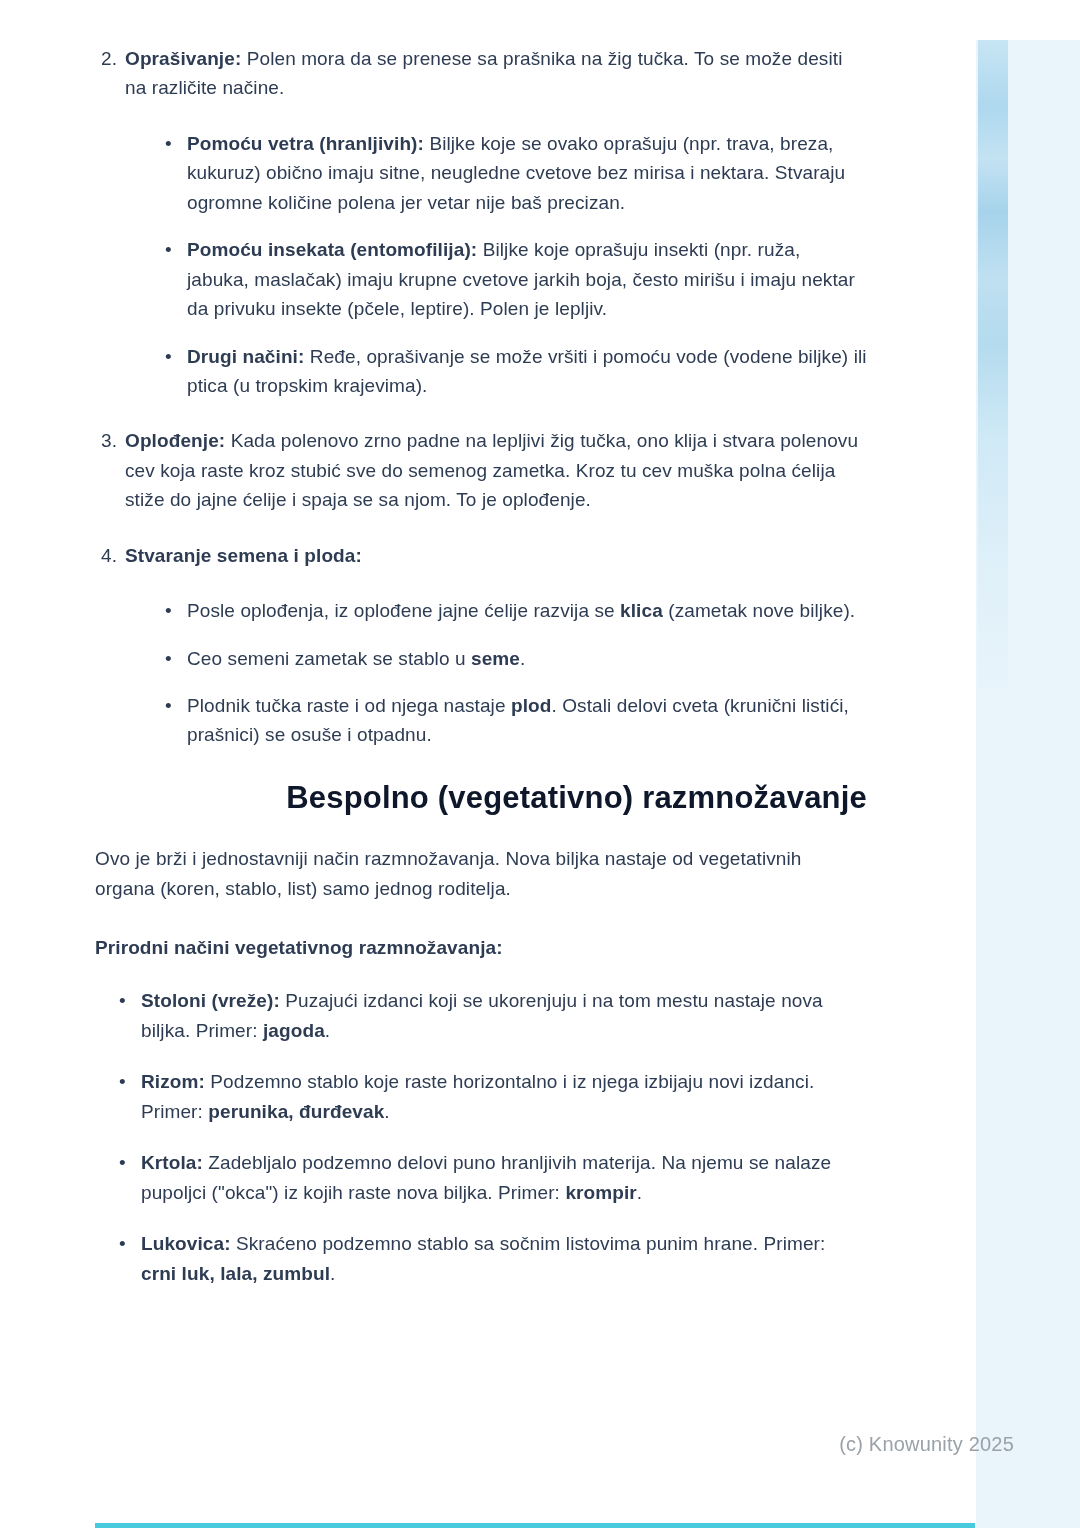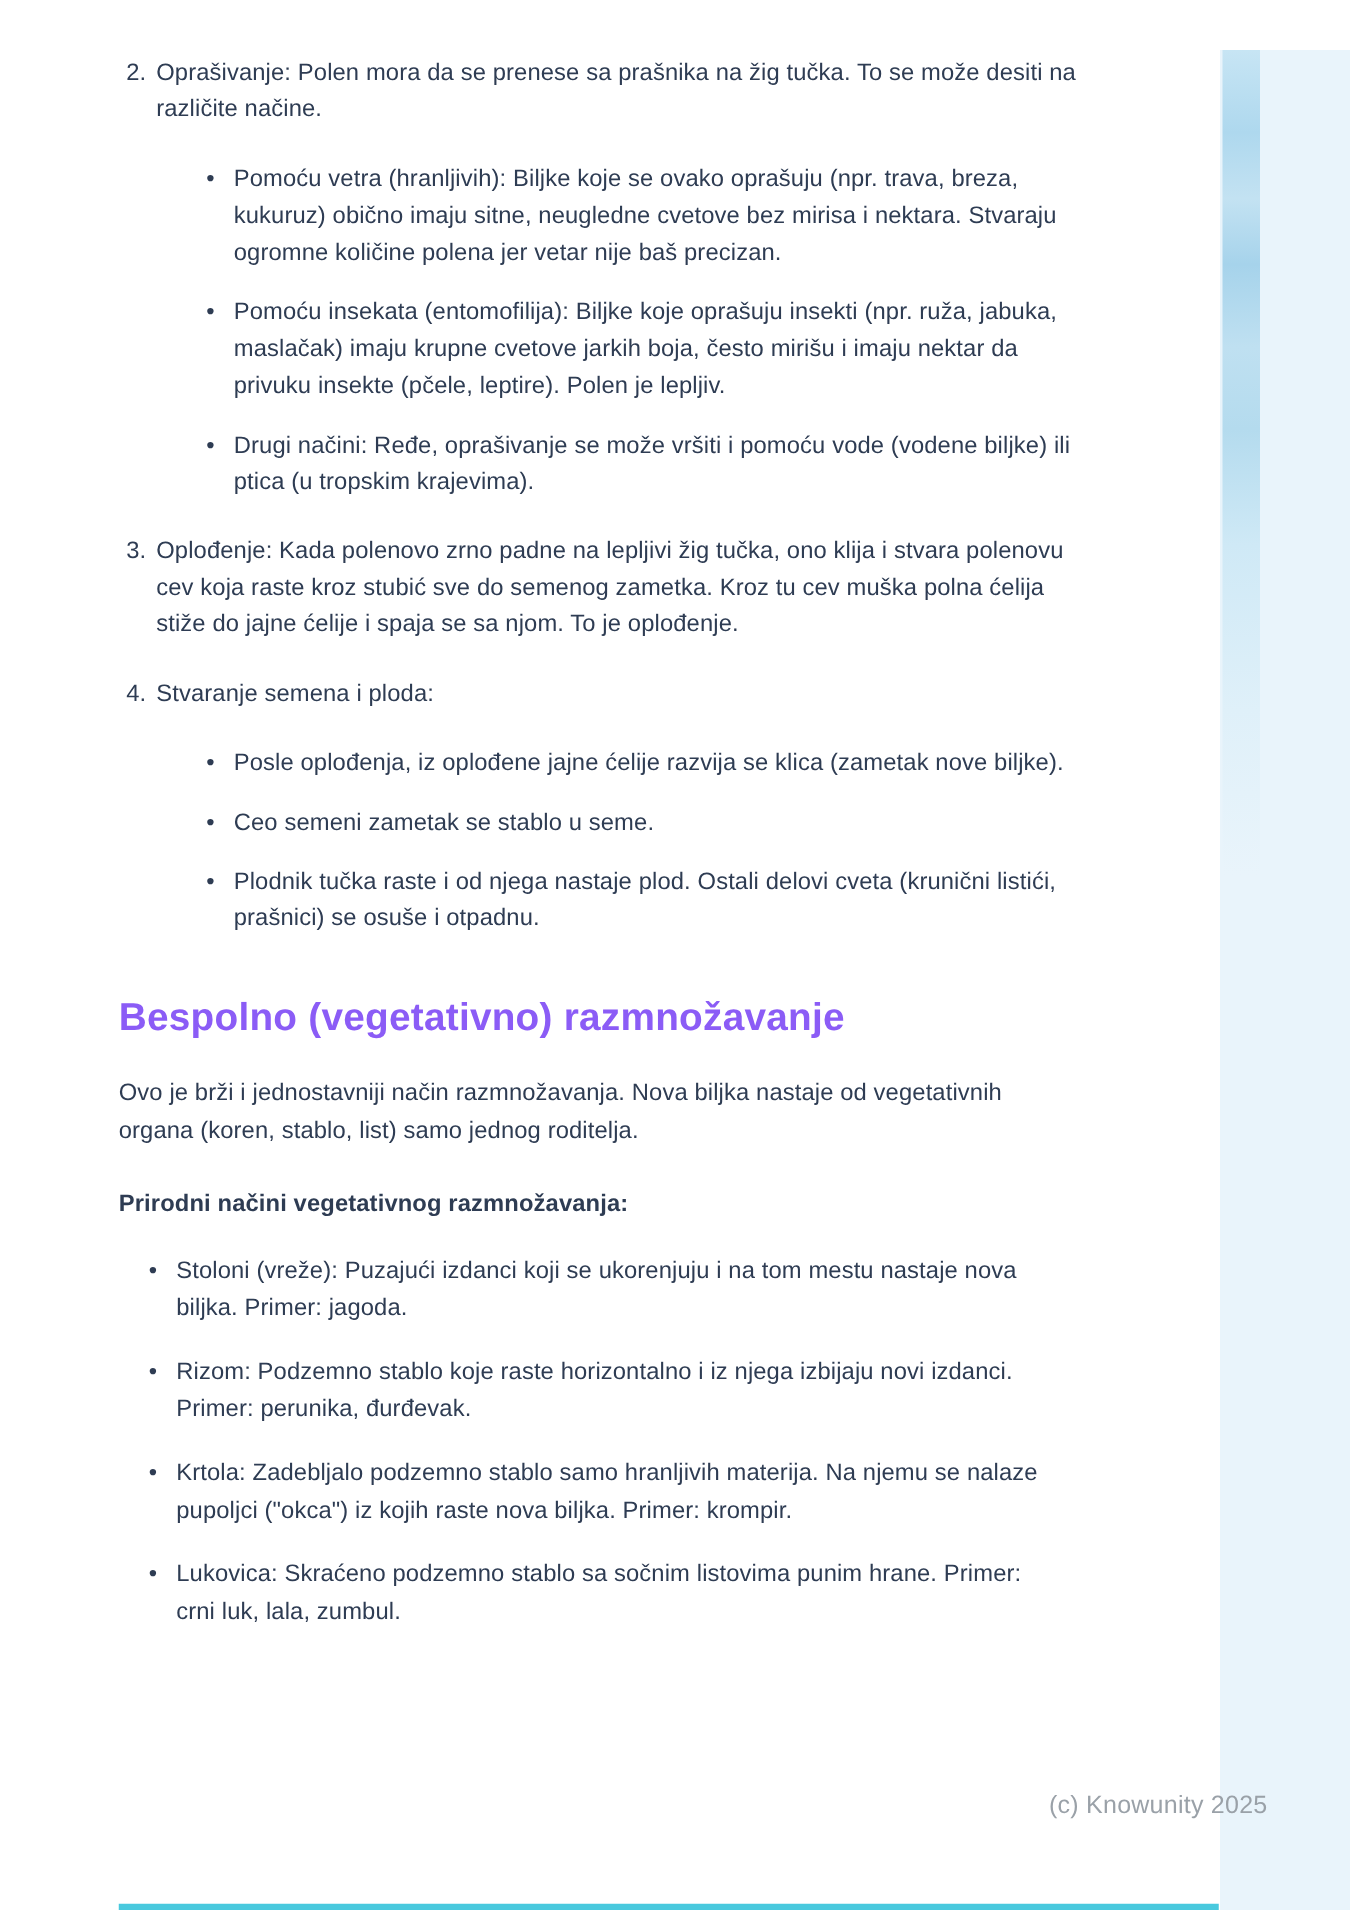--- a/index.html
+++ b/index.html
@@ -16,37 +16,38 @@
   .content {
     position: absolute;
     left: 95px;
     top: 44px;
     width: 772px;
     font-size: 19px;
     line-height: 1.55;
     letter-spacing: 0.1px;
   }
   p { margin: 0; }
-  strong { font-weight: 400; text-align: center; }
+  strong { font-weight: 700; text-align: center; }
 
   .num-item { position: relative; padding-left: 30px; margin: 0 0 26px 0; }
   .num { position: absolute; left: 6px; top: 0; }
 
   .sub-list { list-style: none; margin: 26px 0 0 0; padding: 0; }
   .sub-list li { position: relative; padding-left: 62px; margin: 0 0 18px 0; }
   .sub-list li:last-child { margin-bottom: 0; }
   .sub-list li::before { content: "\2022"; position: absolute; left: 40px; top: 0; }
 
   .section-heading {
-    margin: 44px 0 26px 0;
+    margin: 28px 0 26px 0;
     font-size: 31px;
     line-height: 1.3;
     font-weight: 700;
-    color: #8b5cf6;
+    color: #0f172a;
     letter-spacing: 0.2px;
+    text-align: right;
   }
   .intro { margin: 0 1px 30px 0; }
   .subheading { margin: 0 0 24px 0; font-weight: 700; }
 
   .veg-list { list-style: none; margin: 16px; padding: 0; }
   .veg-list li { position: relative; padding-left: 30px; margin: 0 0 22px 0; }
   .veg-list li::before { content: "\2022"; position: absolute; left: 8px; top: 0; }
 
   .side-panel {
     position: absolute;
@@ -121,21 +122,21 @@
 
     <h1 class="section-heading">Bespolno (vegetativno) razmnožavanje</h1>
 
     <p class="intro">Ovo je brži i jednostavniji način razmnožavanja. Nova biljka nastaje od vegetativnih organa (koren, stablo, list) samo jednog roditelja.</p>
 
     <p class="subheading">Prirodni načini vegetativnog razmnožavanja:</p>
 
     <ul class="veg-list">
       <li><strong>Stoloni (vreže):</strong><span> Puzajući izdanci koji se ukorenjuju i na tom mestu nastaje nova biljka. Primer: </span><strong>jagoda</strong><span>.</span></li>
       <li><strong>Rizom:</strong><span> Podzemno stablo koje raste horizontalno i iz njega izbijaju novi izdanci. Primer: </span><strong>perunika, đurđevak</strong><span>.</span></li>
-      <li><strong>Krtola:</strong><span> Zadebljalo podzemno stablo samo hranljivih materija. Na njemu se nalaze pupoljci ("okca") iz kojih raste nova biljka. Primer: </span><strong>krompir</strong><span>.</span></li>
+      <li><strong>Krtola:</strong><span> Zadebljalo podzemno delovi puno hranljivih materija. Na njemu se nalaze pupoljci ("okca") iz kojih raste nova biljka. Primer: </span><strong>krompir</strong><span>.</span></li>
       <li><strong>Lukovica:</strong><span> Skraćeno podzemno stablo sa sočnim listovima punim hrane. Primer: </span><strong>crni luk, lala, zumbul</strong><span>.</span></li>
     </ul>
 
   </div>
 
   <div class="footer-credit">(c) Knowunity 2025</div>
 
   <div class="bottom-bar"></div>
 
 </div>

